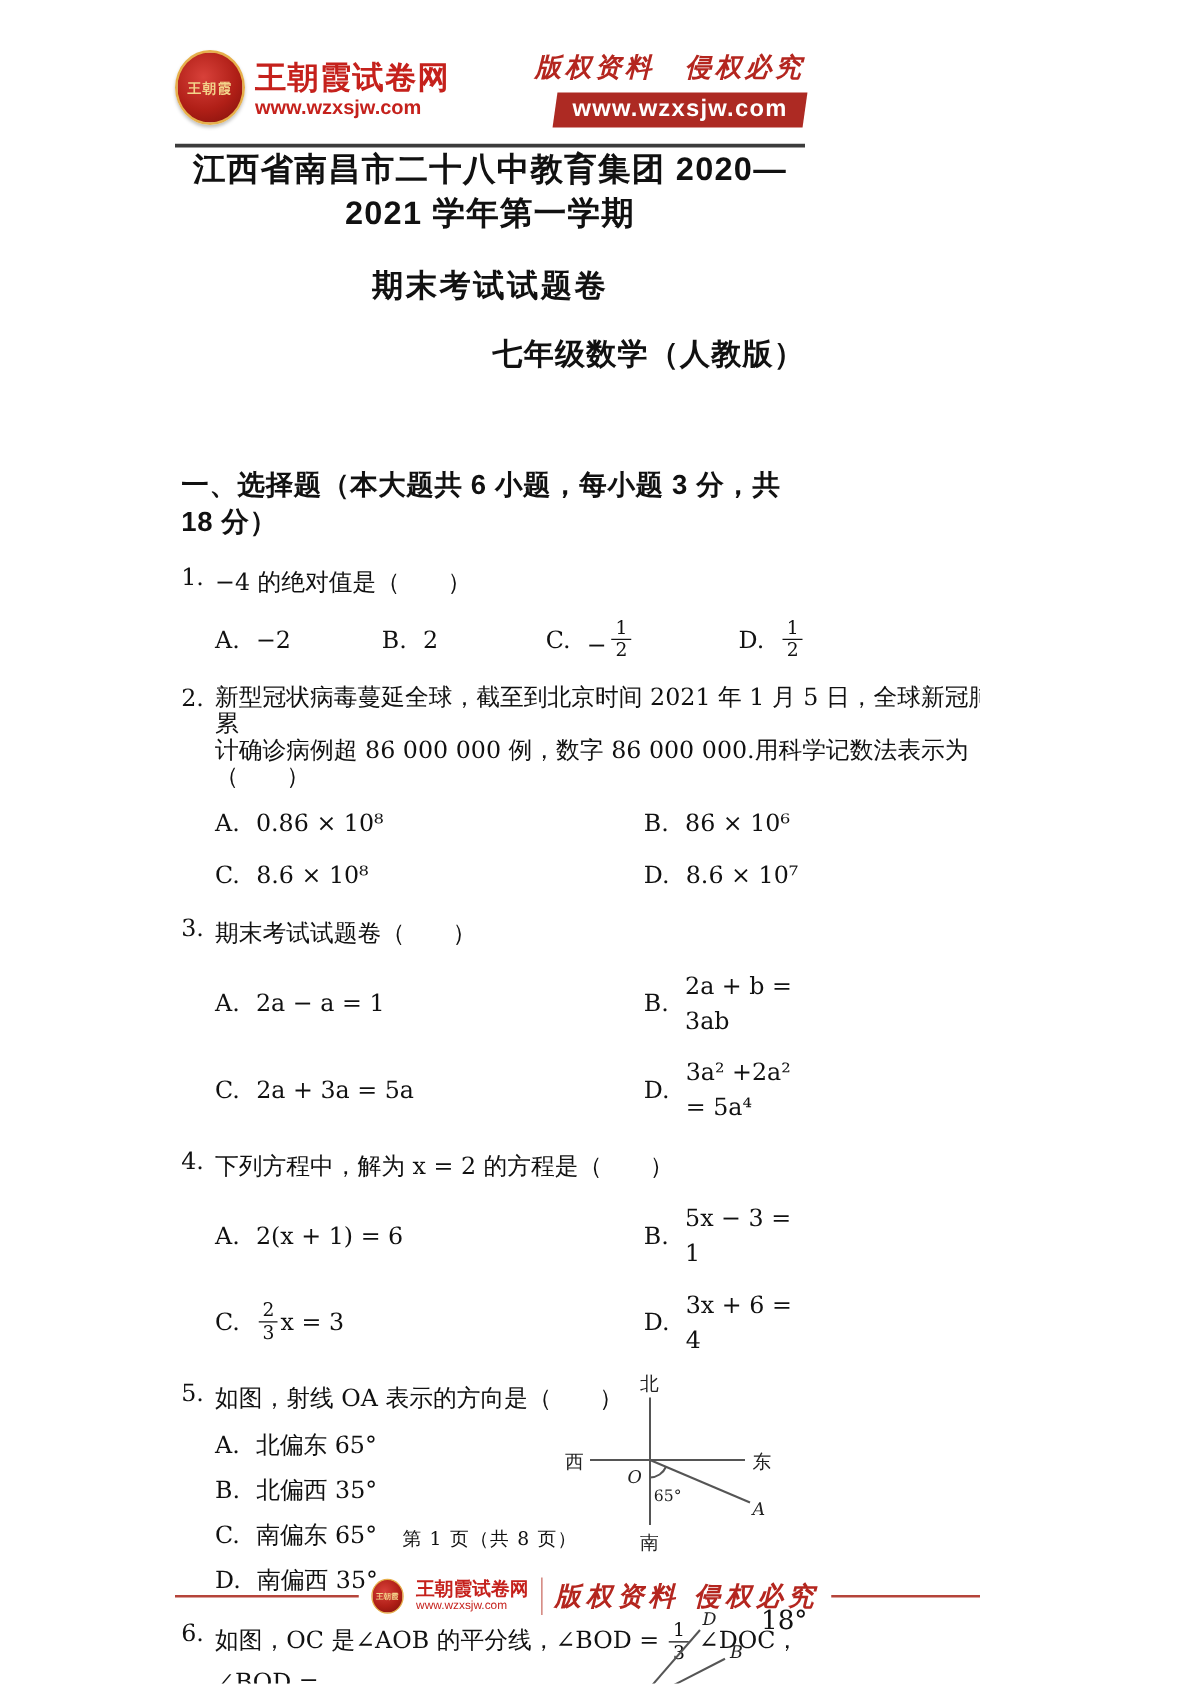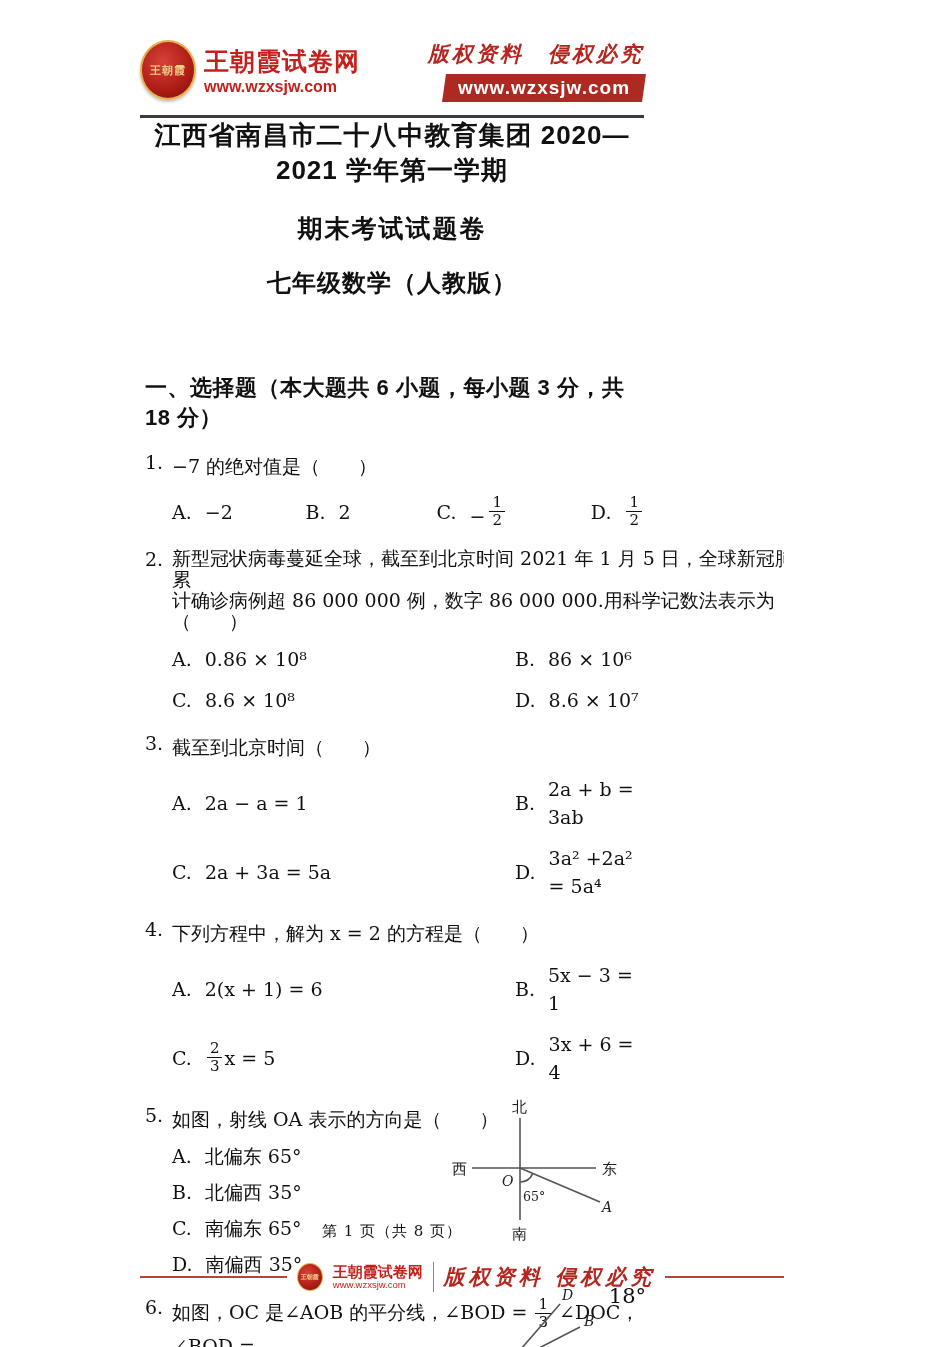--- a/index.html
+++ b/index.html
@@ -31,21 +31,21 @@
   .url-banner {
     margin-top:6px; background:#ad2a23; color:#fff; font-family:"Liberation Sans",sans-serif;
     font-size:19px; font-weight:bold; padding:3px 14px; transform:skewX(-8deg);
   }
   .url-banner span { display:inline-block; transform:skewX(8deg); letter-spacing:1px; }
   .head-rule { border:none; border-top:3px solid #3c3c3c; margin-top:13px; }
 
   
   .t1 { text-align:center; font-family:"Liberation Sans",sans-serif; font-weight:bold; font-size:26px; letter-spacing:1px; }
   .t2 { margin-top:24px; text-align:center; font-family:"Liberation Sans",sans-serif; font-weight:bold; font-size:25px; letter-spacing:2px; }
-  .t3 { margin-top:22px; text-align:center; font-family:"Liberation Sans",sans-serif; font-weight:bold; font-size:24px; letter-spacing:1px; }
+  .t3 { margin-top:22px; text-align:right; font-family:"Liberation Sans",sans-serif; font-weight:bold; font-size:24px; letter-spacing:1px; }
 
   
   .sec { margin-top:74px; margin-left:5px; font-family:"Liberation Sans",sans-serif; font-weight:bold; font-size:22px; letter-spacing:.5px; }
   .q { position:relative; margin-top:18px; padding-left:32px; font-size:19px; }
   .q-num { position:absolute; left:5px; top:0; }
   .stem { line-height:30px; }
   .stem2l { line-height:21px; width:648px; }
   .opt-row { display:flex; margin-top:13px; line-height:28px; align-items:center; }
   .opt { display:flex; align-items:center; }
   .opt .lab { margin-right:13px; }
@@ -109,21 +109,21 @@
     <hr class="head-rule">
 
     <div class="t1">江西省南昌市二十八中教育集团 2020—2021 学年第一学期</div>
     <div class="t2">期末考试试题卷</div>
     <div class="t3">七年级数学（人教版）</div>
 
     <div class="sec">一、选择题（本大题共 6 小题，每小题 3 分，共 18 分）</div>
 
     <div class="q">
       <span class="q-num">1.</span>
-      <div class="stem">−7 的绝对值是（　　）</div>
+      <div class="stem">−4 的绝对值是（　　）</div>
       <div class="opt-row">
         <div class="opt c4-1">
             <span class="lab">A.</span>
             <span>−2</span>
           </div>
         <div class="opt c4-2">
             <span class="lab">B.</span>
             <span>2</span>
           </div>
         <div class="opt c4-3">
@@ -165,21 +165,21 @@
           </div>
         <div class="opt c2w-2">
             <span class="lab">D.</span>
             <span>8.6 × 10⁷</span>
           </div>
       </div>
     </div>
 
     <div class="q">
       <span class="q-num">3.</span>
-      <div class="stem">截至到北京时间（　　）</div>
+      <div class="stem">期末考试试题卷（　　）</div>
       <div class="opt-row">
         <div class="opt c2w-1">
             <span class="lab">A.</span>
             <span>2a − a = 1</span>
           </div>
         <div class="opt c2w-2">
             <span class="lab">B.</span>
             <span>2a + b = 3ab</span>
           </div>
       </div>
@@ -208,21 +208,21 @@
             <span>5x − 3 = 1</span>
           </div>
       </div>
       <div class="opt-row">
         <div class="opt c2w-1">
             <span class="lab">C.</span>
             <span class="frac">
               <span class="num">2</span>
               <span>3</span>
             </span>
-            <span>x = 5</span>
+            <span>x = 3</span>
           </div>
         <div class="opt c2w-2">
             <span class="lab">D.</span>
             <span>3x + 6 = 4</span>
           </div>
       </div>
     </div>
 
     <div class="q q5">
       <span class="q-num">5.</span>

